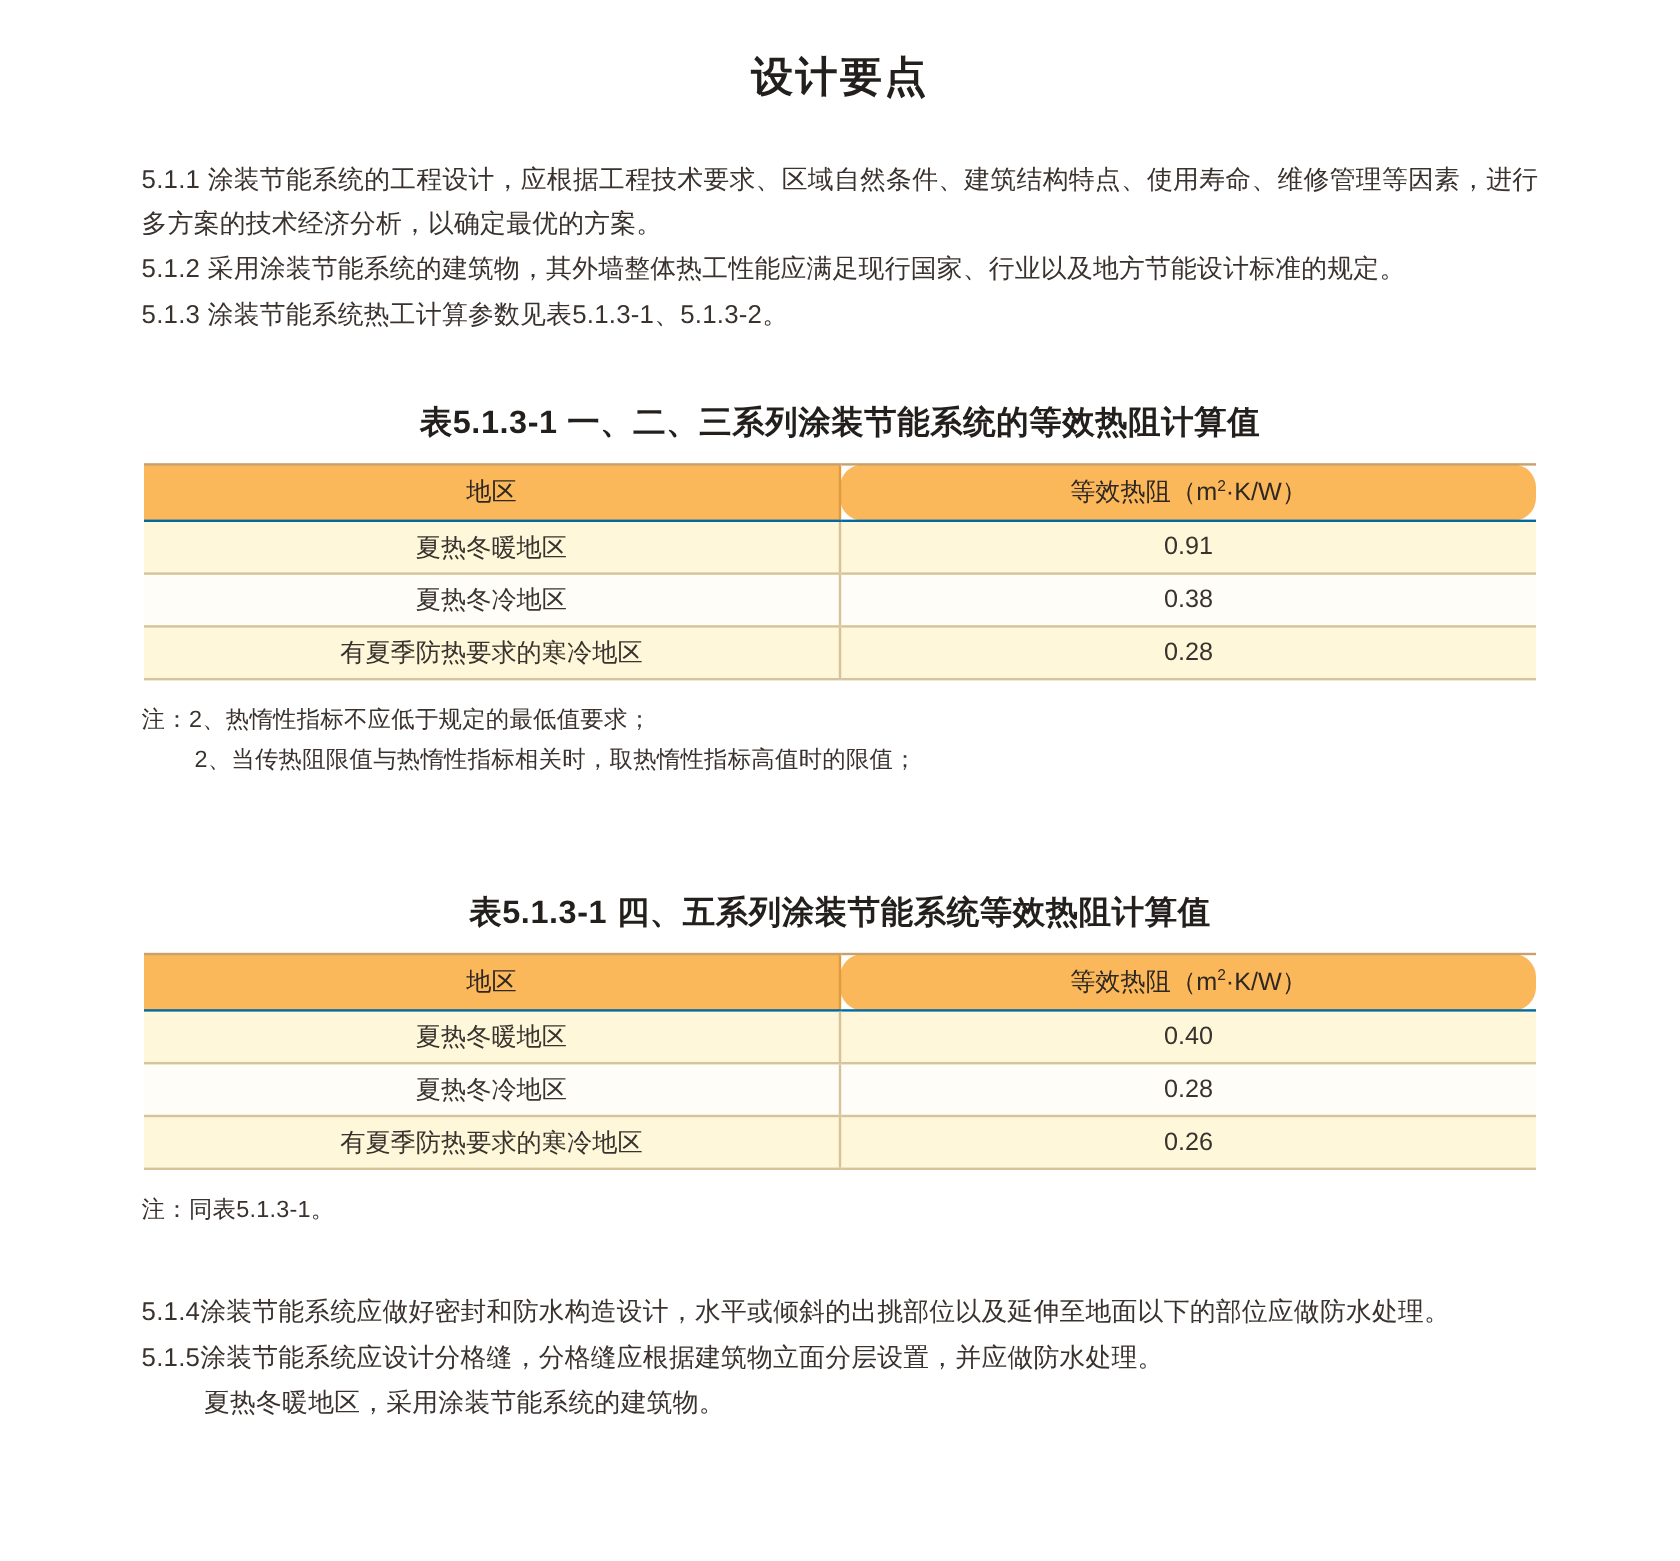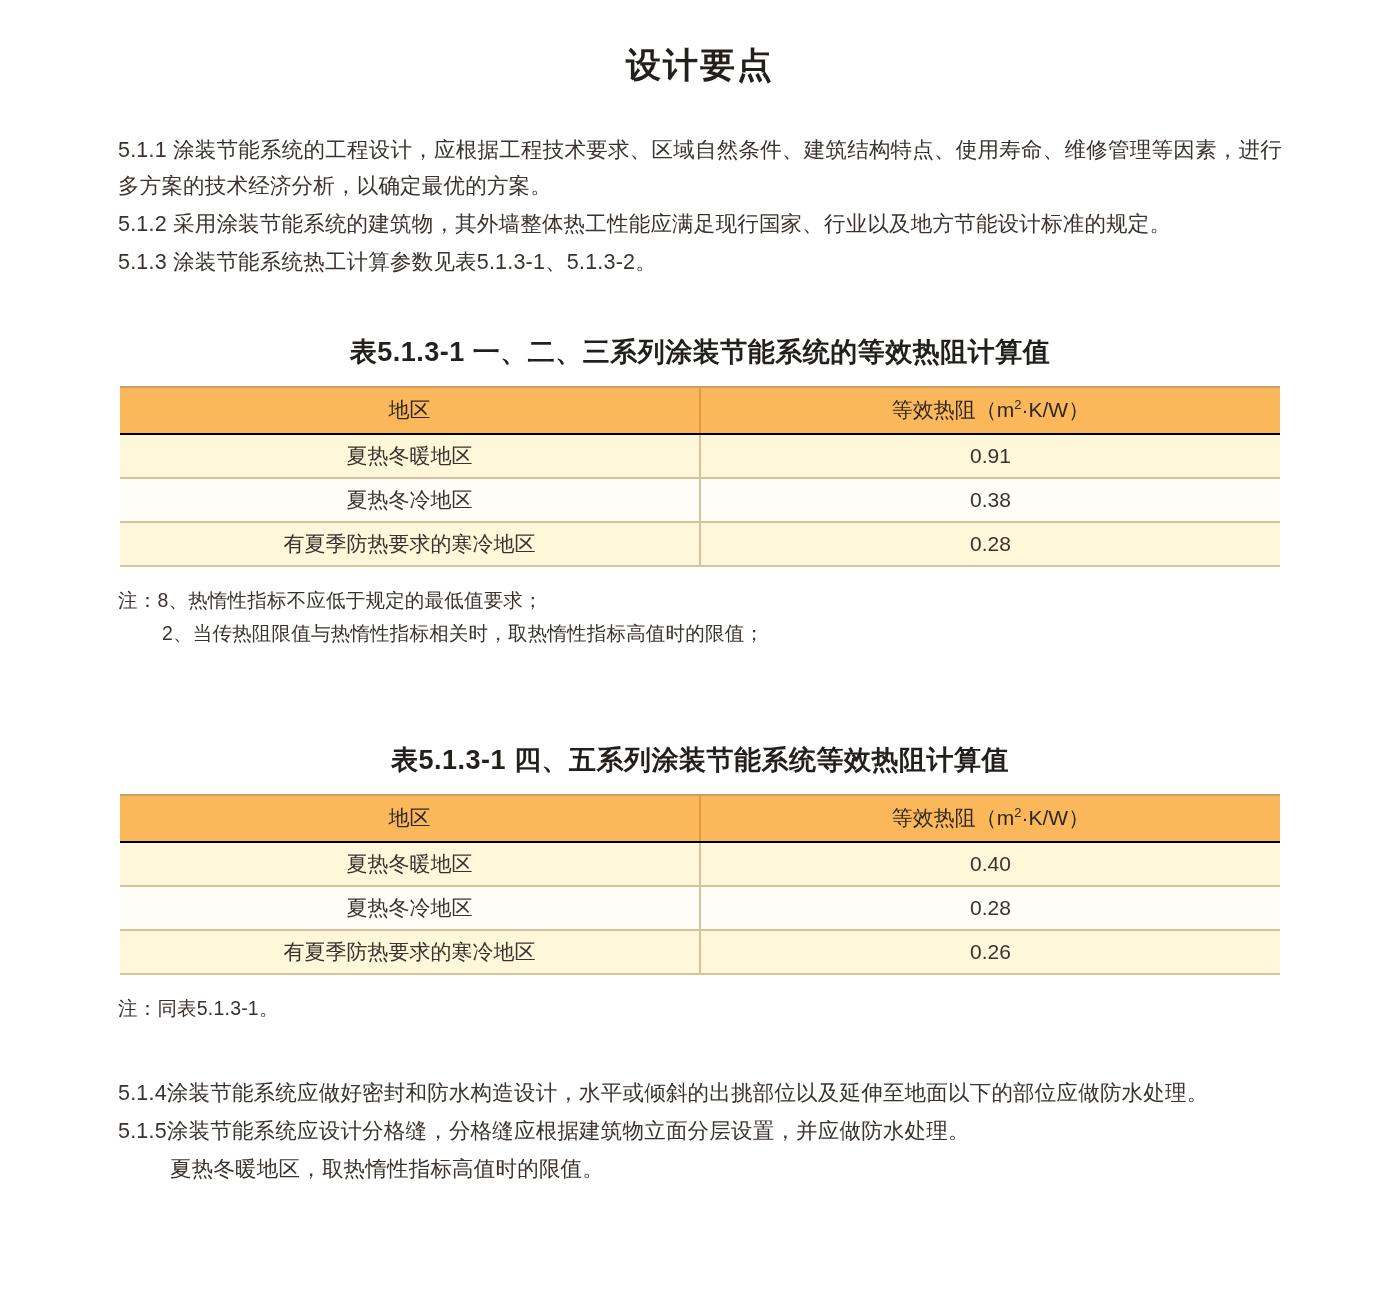--- a/index.html
+++ b/index.html
@@ -80,24 +80,25 @@
     vertical-align: middle;
     border-left: none;
     border-right: none;
   }
   table.data-table thead th {
     background: #FBB85A;
     height: 45px;
     font-size: 21px;
     color: #2e2722;
     border-top: 2px solid #C9A06B;
-    border-bottom: 2px solid #000000;
+    border-bottom: 2px solid #0369a1;
   }
   table.data-table thead th.col-right {
     border-left: 2px solid #E09B3D;
+    border-radius: 19px;
   }
   table.data-table tbody tr.odd td { background: #FEF7D9; }
   table.data-table tbody tr.even td { background: #FFFDF7; }
   table.data-table tbody td {
     border-bottom: 2px solid #D6C29B;
   }
   table.data-table tbody td.col-right {
     border-left: 2px solid #D6C29B;
   }
   .sup { font-size: 13px; vertical-align: super; }
@@ -161,21 +162,21 @@
           <td>夏热冬冷地区</td>
           <td class="col-right">0.38</td>
         </tr>
         <tr class="odd">
           <td>有夏季防热要求的寒冷地区</td>
           <td class="col-right">0.28</td>
         </tr>
       </tbody>
     </table>
     <div class="notes">
-      <div class="note-line">注：8、热惰性指标不应低于规定的最低值要求；</div>
+      <div class="note-line">注：2、热惰性指标不应低于规定的最低值要求；</div>
       <div class="note-line hang">2、当传热阻限值与热惰性指标相关时，取热惰性指标高值时的限值；</div>
     </div>
   </div>
 
   <div class="sp-3"></div>
 
   <div class="table-block">
     <div class="table-caption">表5.1.3-1   四、五系列涂装节能系统等效热阻计算值</div>
     <div class="sp-4"></div>
     <table class="data-table">
@@ -207,16 +208,16 @@
     <div class="notes">
       <div class="note-line">注：同表5.1.3-1。</div>
     </div>
   </div>
 
   <div class="sp-5"></div>
 
   <div class="body-block" style="margin-top:0">
     <p class="para">5.1.4涂装节能系统应做好密封和防水构造设计，水平或倾斜的出挑部位以及延伸至地面以下的部位应做防水处理。</p>
     <p class="para">5.1.5涂装节能系统应设计分格缝，分格缝应根据建筑物立面分层设置，并应做防水处理。</p>
-    <p class="para" style="padding-left:52px">夏热冬暖地区，取热惰性指标高值时的限值。</p>
+    <p class="para" style="padding-left:52px">夏热冬暖地区，采用涂装节能系统的建筑物。</p>
   </div>
 
 </div>
 
 </body></html>

